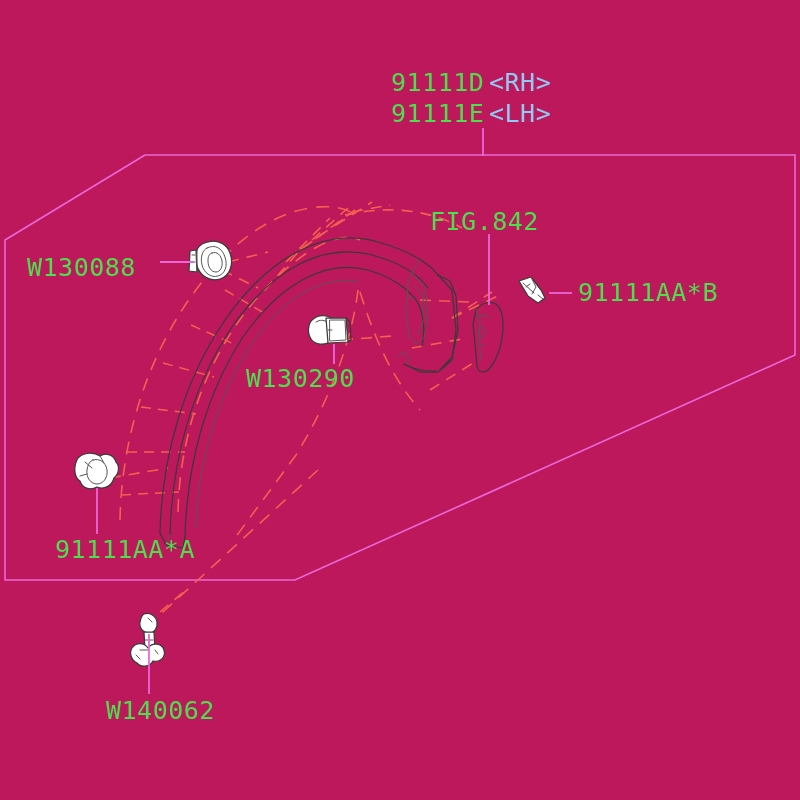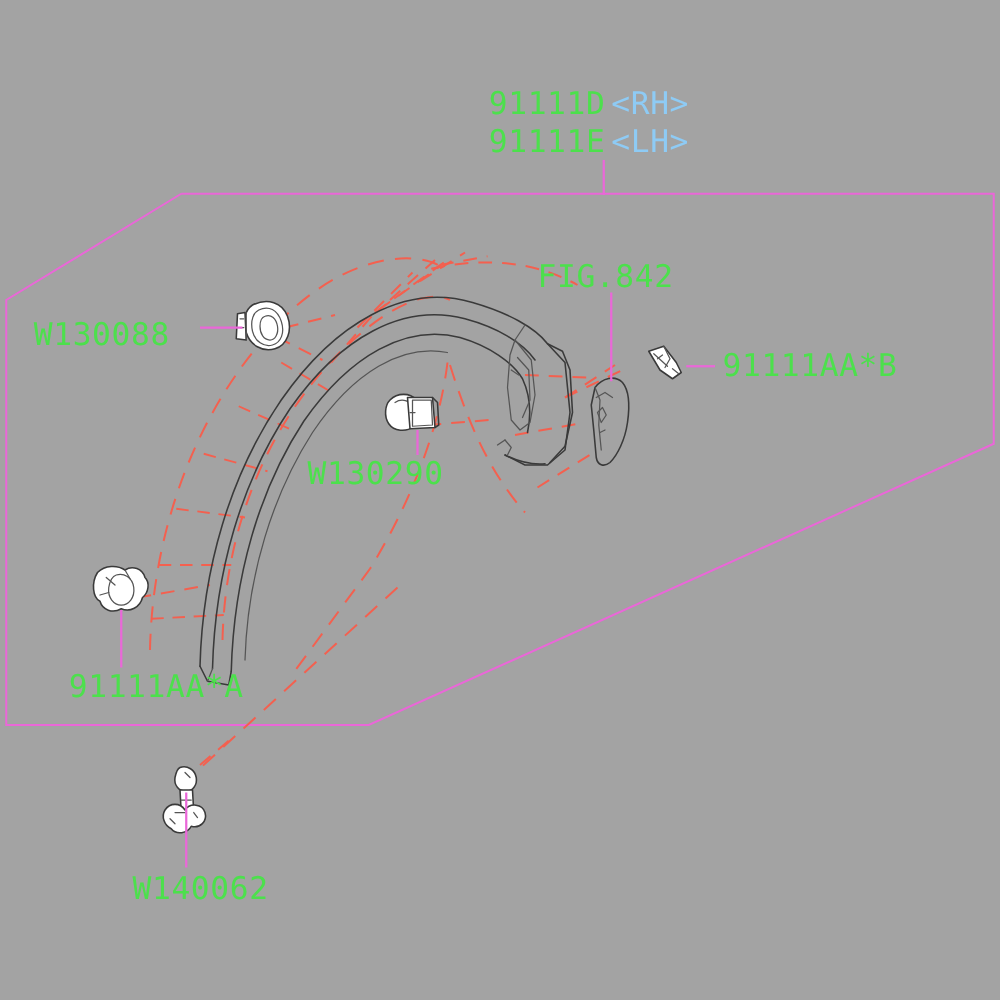--- a/index.html
+++ b/index.html
@@ -8,21 +8,21 @@
     padding: 0;
     background: #ffffff;
   }
   body {
     font-family: "DejaVu Sans Mono", monospace;
   }
   #diagram-root {
     position: relative;
     width: 800px;
     height: 800px;
-    background: #a3a3a3;
+    background: #be185d;
     overflow: hidden;
   }
   #diagram-svg {
     position: absolute;
     top: 0;
     left: 0;
     width: 800px;
     height: 800px;
     display: block;
   }

